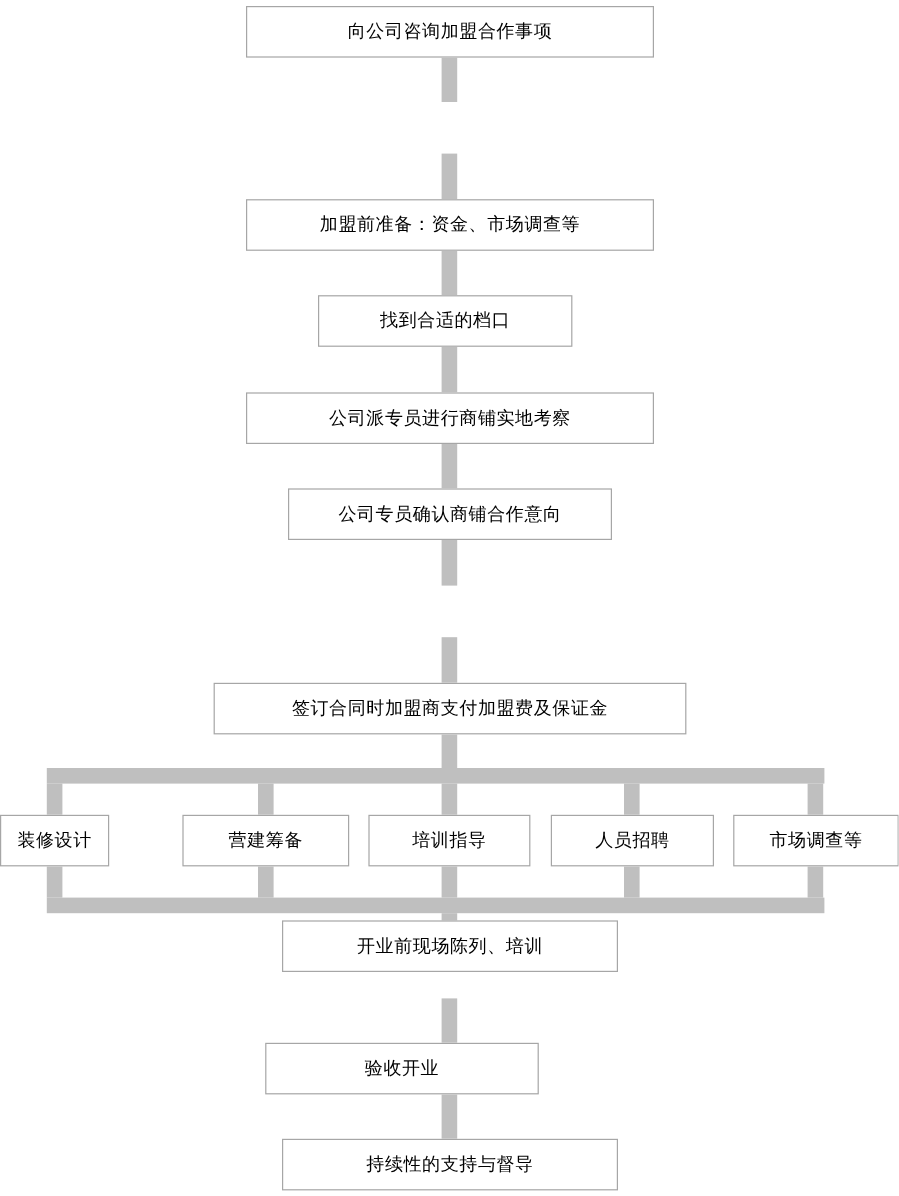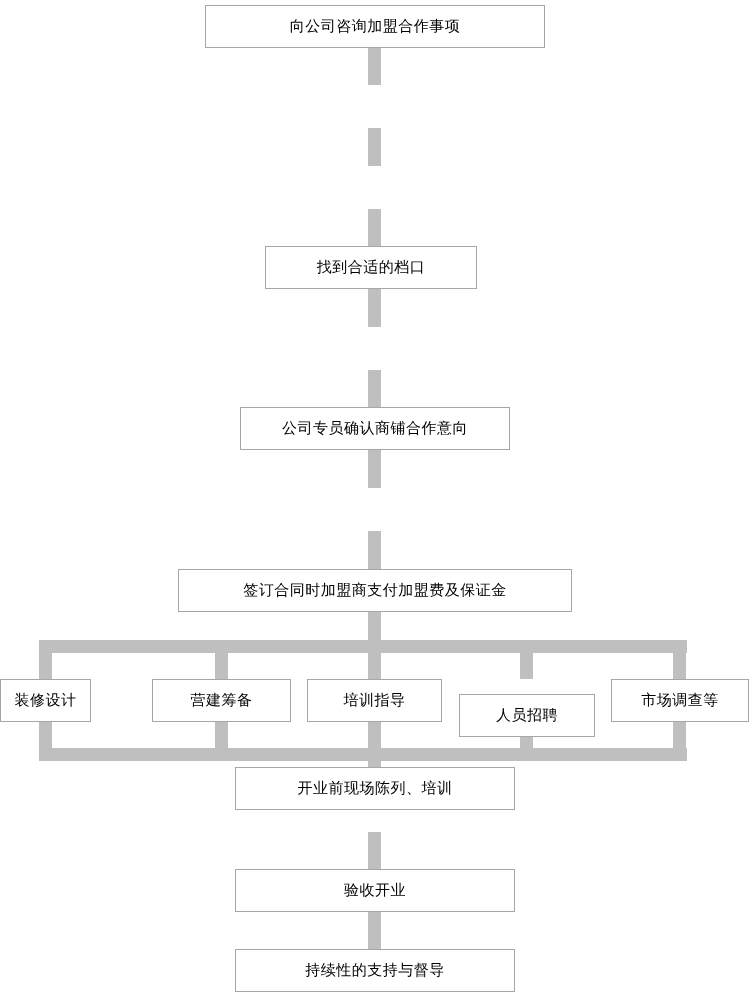--- a/index.html
+++ b/index.html
@@ -48,23 +48,25 @@
   }
 </style>
 </head>
 <body>
 
 <div class="canvas">
 
   <div class="box" style="left:205px;top:5px;width:340px;height:43px">向公司咨询加盟合作事项</div>
 
 
+  <div class="box" style="left:205px;top:166px;width:340px;height:43px">加盟前准备：资金、市场调查等</div>
 
   <div class="box" style="left:265px;top:246px;width:212px;height:43px">找到合适的档口</div>
 
+  <div class="box" style="left:205px;top:327px;width:340px;height:43px">公司派专员进行商铺实地考察</div>
 
   <div class="box" style="left:240px;top:407px;width:270px;height:43px">公司专员确认商铺合作意向</div>
 
 
   <div class="box" style="left:178px;top:569px;width:394px;height:43px">签订合同时加盟商支付加盟费及保证金</div>
 
   <div class="vconn" style="left:368px;top:48px;height:37px"></div>
   <div class="vconn" style="left:368px;top:128px;height:38px"></div>
   <div class="vconn" style="left:368px;top:209px;height:37px"></div>
   <div class="vconn" style="left:368px;top:289px;height:38px"></div>
@@ -79,35 +81,35 @@
   <div class="vconn" style="left:368px;top:653px;height:26px"></div>
   <div class="vconn" style="left:520px;top:653px;height:26px"></div>
   <div class="vconn" style="left:673px;top:653px;height:26px"></div>
 
   <div class="box" style="left:0px;top:679px;width:91px;height:43px">装修设计</div>
 
   <div class="box" style="left:152px;top:679px;width:139px;height:43px">营建筹备</div>
 
   <div class="box" style="left:307px;top:679px;width:135px;height:43px">培训指导</div>
 
-  <div class="box" style="left:459px;top:694px;width:136px;height:43px">人员招聘</div>
+  <div class="box" style="left:459px;top:679px;width:136px;height:43px">人员招聘</div>
 
   <div class="box" style="left:611px;top:679px;width:138px;height:43px">市场调查等</div>
 
   <div class="vconn" style="left:39px;top:722px;height:26px"></div>
   <div class="vconn" style="left:215px;top:722px;height:26px"></div>
   <div class="vconn" style="left:368px;top:722px;height:26px"></div>
   <div class="vconn" style="left:520px;top:722px;height:26px"></div>
   <div class="vconn" style="left:673px;top:722px;height:26px"></div>
   <div class="hconn" style="left:39px;top:748px;width:648px"></div>
   <div class="vconn" style="left:368px;top:761px;height:28px"></div>
 
   <div class="box" style="left:235px;top:767px;width:280px;height:43px">开业前现场陈列、培训</div>
 
   <div class="vconn" style="left:368px;top:832px;height:37px"></div>
 
-  <div class="box" style="left:235px;top:869px;width:280px;height:43px">验收开业</div>
+  <div class="box" style="left:221px;top:869px;width:228px;height:43px">验收开业</div>
 
   <div class="vconn" style="left:368px;top:912px;height:37px"></div>
 
   <div class="box" style="left:235px;top:949px;width:280px;height:43px">持续性的支持与督导</div>
 
 </div>
 
 </body></html>

